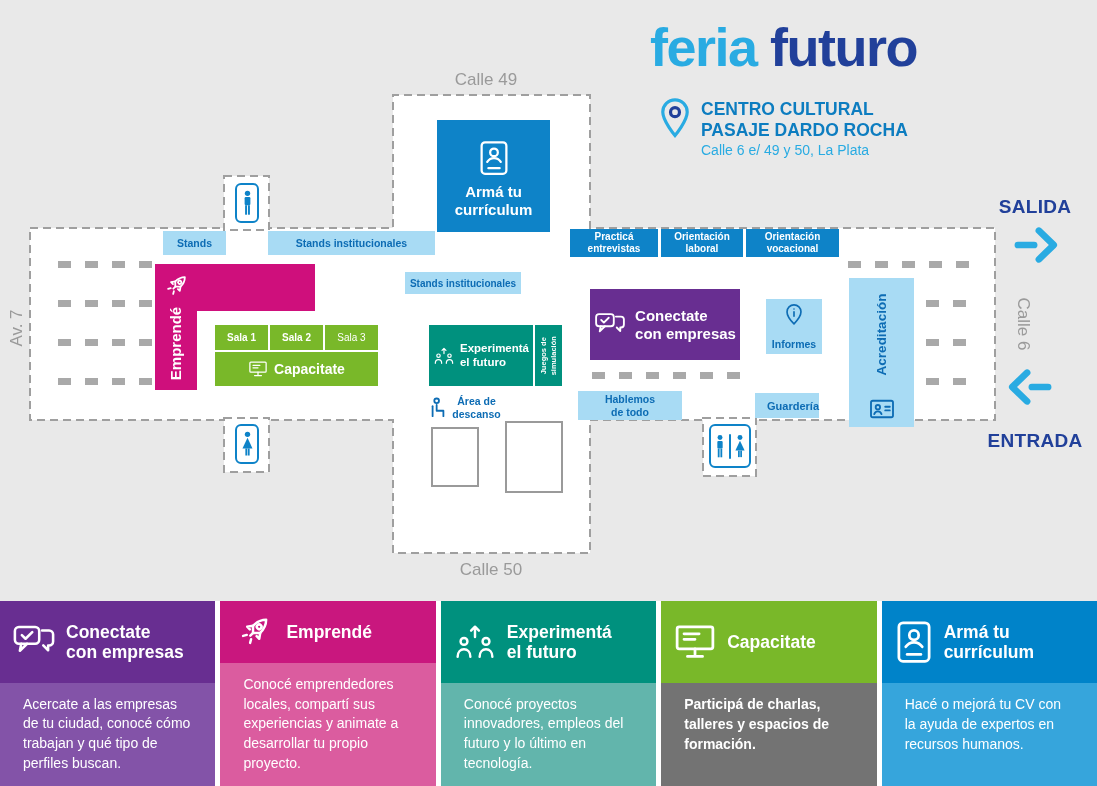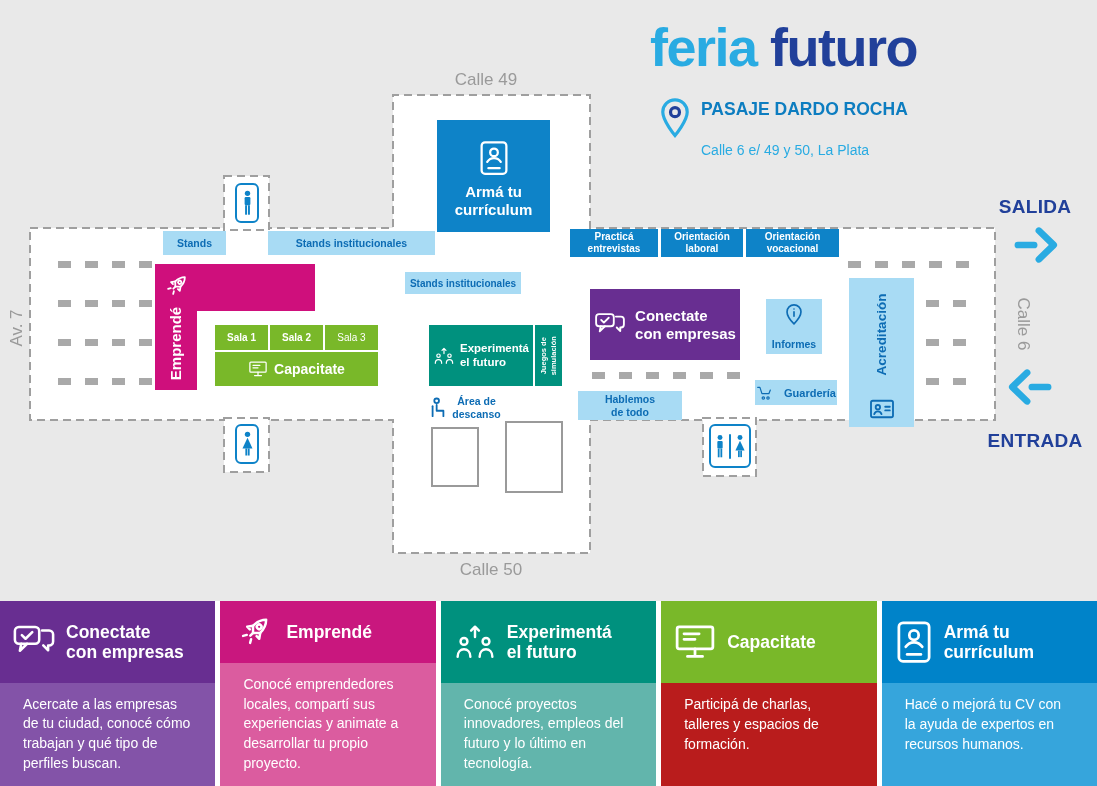--- a/index.html
+++ b/index.html
@@ -145,20 +145,21 @@
   <div class="dash-row" style="left:926px;top:378px;width:40px"></div>
   <div class="dash-row" style="left:592px;top:372px;width:148px"></div>
 
   <div class="logo">
     <span class="p1">feria</span><span>&nbsp;</span><span class="p2">futuro</span>
   </div>
   <svg class="arrow-ic" style="left:658px;top:96px" width="34" height="44">
       <use href="#i-pin"></use>
     </svg>
   <div class="venue">
+    <div>CENTRO CULTURAL</div>
     <div>PASAJE DARDO ROCHA</div>
   </div>
   <div class="address">Calle 6 e/ 49 y 50, La Plata</div>
 
   <div class="street" style="left:416px;top:70px;width:140px">Calle 49</div>
   <div class="street" style="left:421px;top:560px;width:140px">Calle 50</div>
   <div class="street rot" style="left:-18px;top:318px;width:70px">Av. 7</div>
   <div class="street" style="left:988px;top:314px;width:70px;transform:rotate(90deg)">Calle 6</div>
 
   <div class="door-label" style="left:990px;top:196px;width:90px">SALIDA</div>
@@ -254,21 +255,21 @@
     <svg width="18" height="25">
         <use href="#i-rest"></use>
       </svg>
     <span class="preline" style="font-size:10.5px;line-height:1.2">Área de
 descanso</span>
   </div>
 
   <div class="box lb preline" style="left:578px;top:391px;width:104px;height:29px;font-size:10.5px;line-height:1.2">Hablemos
 de todo</div>
 
-  <div class="box lb" style="left:755px;top:380px;width:82px;height:25px;gap:12px">
+  <div class="box lb" style="left:755px;top:393px;width:64px;height:25px;gap:12px">
     <svg width="16" height="16">
         <use href="#i-stroller"></use>
       </svg>
     <span style="font-size:11px">Guardería</span>
   </div>
 
   <div class="wc" style="left:235px;top:183px;width:24px;height:40px">
     <svg width="13" height="26">
         <use href="#i-man"></use>
       </svg>
@@ -322,21 +323,21 @@
       <div class="col-body" style="background: rgb(98, 181, 172);">Conocé proyectos innovadores, empleos del futuro y lo último en tecnología.</div>
     </div>
 
     <div class="col">
       <div class="col-head" style="background: rgb(121, 184, 41);">
         <svg width="44" height="40">
             <use href="#i-monitor"></use>
           </svg>
         <span class="col-title preline">Capacitate</span>
       </div>
-      <div class="col-body" style="background: #b91c1c;">Participá de charlas, talleres y espacios de formación.</div>
+      <div class="col-body" style="background: #737373; font-weight: bold;">Participá de charlas, talleres y espacios de formación.</div>
     </div>
 
     <div class="col">
       <div class="col-head" style="background: rgb(0, 131, 201);">
         <svg width="40" height="44">
             <use href="#i-cv"></use>
           </svg>
         <span class="col-title preline">Armá tu
 currículum</span>
       </div>

